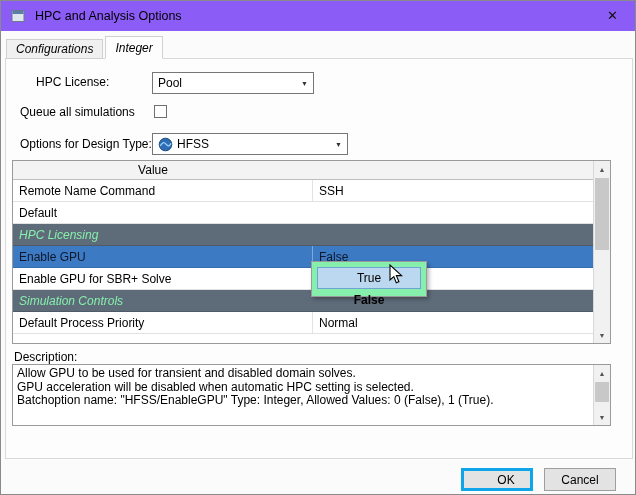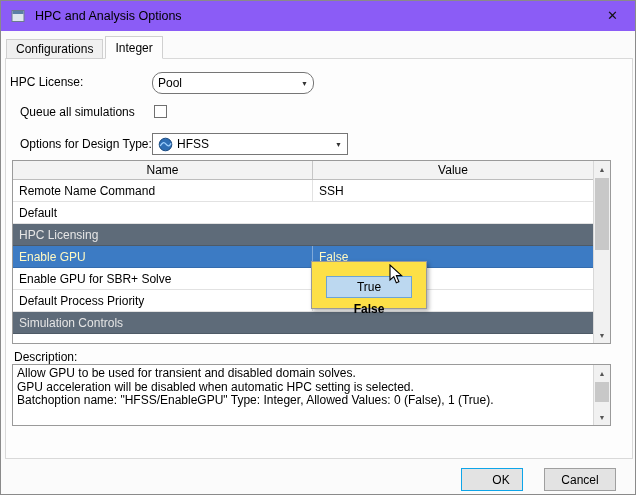--- a/index.html
+++ b/index.html
@@ -11,21 +11,21 @@
 
   
   .titlebar { position:absolute; top:0; left:0; right:0; height:30px; background:#8b5cf6;
               display:flex; align-items:center; }
   .app-icon { width:16px; height:16px; margin-left:9px; flex:0 0 auto; }
   .title { margin-left:9px; font-size:12.5px; }
   .close-btn { position:absolute; right:0; top:0; width:45px; height:29px; display:flex;
                align-items:center; justify-content:center; font-size:13px; color:#111; cursor:default; }
 
   
-  .tabs { position:absolute; top:35px; left:5px; z-index:3; display:flex; align-items:flex-end; }
+  .tabs { position:absolute; top:35px; left:5px; z-index:3; display:flex; align-items:flex-end;font-style:italic; }
   .tab { padding:0 9px; height:20px; display:flex; align-items:center; background:#f0f0f0;
          border:1px solid #d0d0d0; margin-right:2px; }
   .tab.active { height:23px; background:#fdfdfd; border-bottom:1px solid #fdfdfd; }
 
   
   .panel { position:absolute; top:57px; left:4px; width:628px; height:401px;
            border:1px solid #d9d9d9; background:#fdfdfd; z-index:1; }
 
   .lbl { position:absolute; white-space:nowrap; }
 
@@ -41,53 +41,53 @@
                border:1px solid #9a9a9a; background:#fff; overflow:hidden; }
   .thead { display:flex; width:580px; height:19px; background:#f3f3f3; border-bottom:1px solid #bdbdbd; }
   .th { display:flex; align-items:center; justify-content:center; }
   .th.c-name { width:300px; border-right:1px solid #c6c6c6; }
   .th.c-value { width:280px; }
   .row { display:flex; width:580px; height:22px; background:#fff; border-bottom:1px solid #e2e2e2; }
   .cell { display:flex; align-items:center; padding-left:6px; overflow:hidden; white-space:nowrap; }
   .cell.c-name { width:300px; border-right:1px solid #e2e2e2; }
   .cell.c-value { width:280px; }
   .row.section { background:#5e6b79; border-bottom:1px solid #4e5a66; }
-  .row.section .cell { color:#e5e5e5; }
+  .row.section .cell { color:#86efac;font-style:italic; }
   .row.section .cell.c-name { border-right-color:transparent; }
   .row.selected { background:#3c7bc4; border-bottom:1px solid #346cae; }
-  .row.selected .cell { color:#fef9c3; }
+  .row.selected .cell { color:#0f172a; }
   .row.selected .cell.c-name { border-right-color:rgba(255,255,255,0.35); }
 
   
   .vscroll { position:absolute; top:0; right:0; bottom:0; width:17px; background:#f1f1f1;
              border-left:1px solid #d8d8d8; }
   .scroll-btn { position:absolute; left:0; width:16px; height:16px; display:flex; align-items:center;
                 justify-content:center; font-size:7px; color:#555; background:#f1f1f1; }
   .scroll-btn.up { top:0; }
   .scroll-btn.down { bottom:0; }
   .scroll-thumb { position:absolute; left:1px; width:14px; background:#c8c8c8; }
 
   
-  .popup { position:absolute; left:310px; top:260px; width:116px; height:48px; background:#fde047;
-           border:1px solid #9a9a9a; box-shadow:2px 2px 4px rgba(0,0,0,0.3); z-index:10; padding:14px; }
+  .popup { position:absolute; left:310px; top:260px; width:116px; height:36px; background:#86efac;
+           border:1px solid #9a9a9a; box-shadow:2px 2px 4px rgba(0,0,0,0.3); z-index:10; padding:5px; }
   .popup-item { height:22px; display:flex; align-items:center; justify-content:center; }
   .popup-item.hovered { background:#bcd8f0; border:1px solid #6da4d4; }
   .popup-item.current { font-weight:bold; }
 
   .cursor { position:absolute; left:388px; top:263px; z-index:20; pointer-events:none; }
 
   
   .desc-box { position:absolute; left:6px; top:305px; width:599px; height:62px; background:#fff;
               border:1px solid #9a9a9a; overflow:hidden; }
   .desc-text { width:580px; padding:2px 4px; line-height:13.5px; font-size:12px; }
 
   
   .btn { position:absolute; height:23px; background:#e3e3e3; display:flex; align-items:center;
          justify-content:center; font-size:12px; cursor:default; }
-  .btn.ok { left:460px; top:467px; width:62px; border:1px solid #0ea5e9;padding-left:18px; }
+  .btn.ok { left:460px; top:467px; width:72px; border:3px solid #0ea5e9;padding-left:18px; }
   .btn.cancel { left:543px; top:467px; width:72px; border:1px solid #9f9f9f; }
 </style>
 </head>
 <body>
 
 <div class="dialog">
 
   <div class="titlebar">
     <svg class="app-icon" width="16" height="16" viewBox="0 0 16 16">
       <rect x="2" y="2.5" width="12" height="11" fill="#dfe6ee" stroke="#6b7b8d"></rect>
@@ -97,22 +97,22 @@
     <div class="close-btn">✕</div>
   </div>
 
   <div class="tabs">
     <div class="tab">Configurations</div>
     <div class="tab active">Integer</div>
   </div>
 
   <div class="panel">
 
-    <span class="lbl" style="left:4px; top:16px;">HPC License:</span>
-    <div class="combo" style="left:146px; top:13px; width:162px;border-radius:10px;">
+    <span class="lbl" style="left:30px; top:16px;">HPC License:</span>
+    <div class="combo" style="left:146px; top:13px; width:162px;">
       <span class="txt">Pool</span>
       <span class="arrow">▼</span>
     </div>
 
     <span class="lbl" style="left:14px; top:46px;">Queue all simulations</span>
     <div class="checkbox" style="left:148px; top:46px;"></div>
 
     <span class="lbl" style="left:14px; top:78px;">Options for Design Type:</span>
     <div class="combo" style="left:146px; top:74px; width:196px;">
       <span class="txt">
@@ -120,21 +120,20 @@
           <circle cx="7.5" cy="7.5" r="6.3" fill="#2e6db4" stroke="#1a4a80"></circle>
           <path d="M2.2 9 Q5 3.5 8 7.2 T 13 6.2" stroke="#9fd0ff" fill="none" stroke-width="1.3"></path>
         </svg>
         <span>HFSS</span>
       </span>
       <span class="arrow">▼</span>
     </div>
 
     <div class="opt-table">
       <div class="thead">
-        <div class="th c-name">Name</div>
         <div class="th c-value">Value</div>
       </div>
 
       <div class="row">
         <div class="cell c-name">Remote Name Command</div>
         <div class="cell c-value">SSH</div>
       </div>
       <div class="row">
         <div class="cell c-value">Default</div>
       </div>
@@ -143,27 +142,27 @@
         <div class="cell c-value"></div>
       </div>
       <div class="row selected">
         <div class="cell c-name">Enable GPU</div>
         <div class="cell c-value">False</div>
       </div>
       <div class="row">
         <div class="cell c-name">Enable GPU for SBR+ Solve</div>
         <div class="cell c-value"></div>
       </div>
+      <div class="row section">
+        <div class="cell c-name">Simulation Controls</div>
+        <div class="cell c-value"></div>
+      </div>
       <div class="row">
         <div class="cell c-name">Default Process Priority</div>
         <div class="cell c-value">Normal</div>
-      </div>
-      <div class="row section">
-        <div class="cell c-name">Simulation Controls</div>
-        <div class="cell c-value"></div>
       </div>
 
       <div class="vscroll">
         <div class="scroll-btn up">▲</div>
         <div class="scroll-thumb" style="top:17px; height:72px;"></div>
         <div class="scroll-btn down">▼</div>
       </div>
     </div>
 
     <span class="lbl" style="left:8px; top:291px;">Description:</span>

